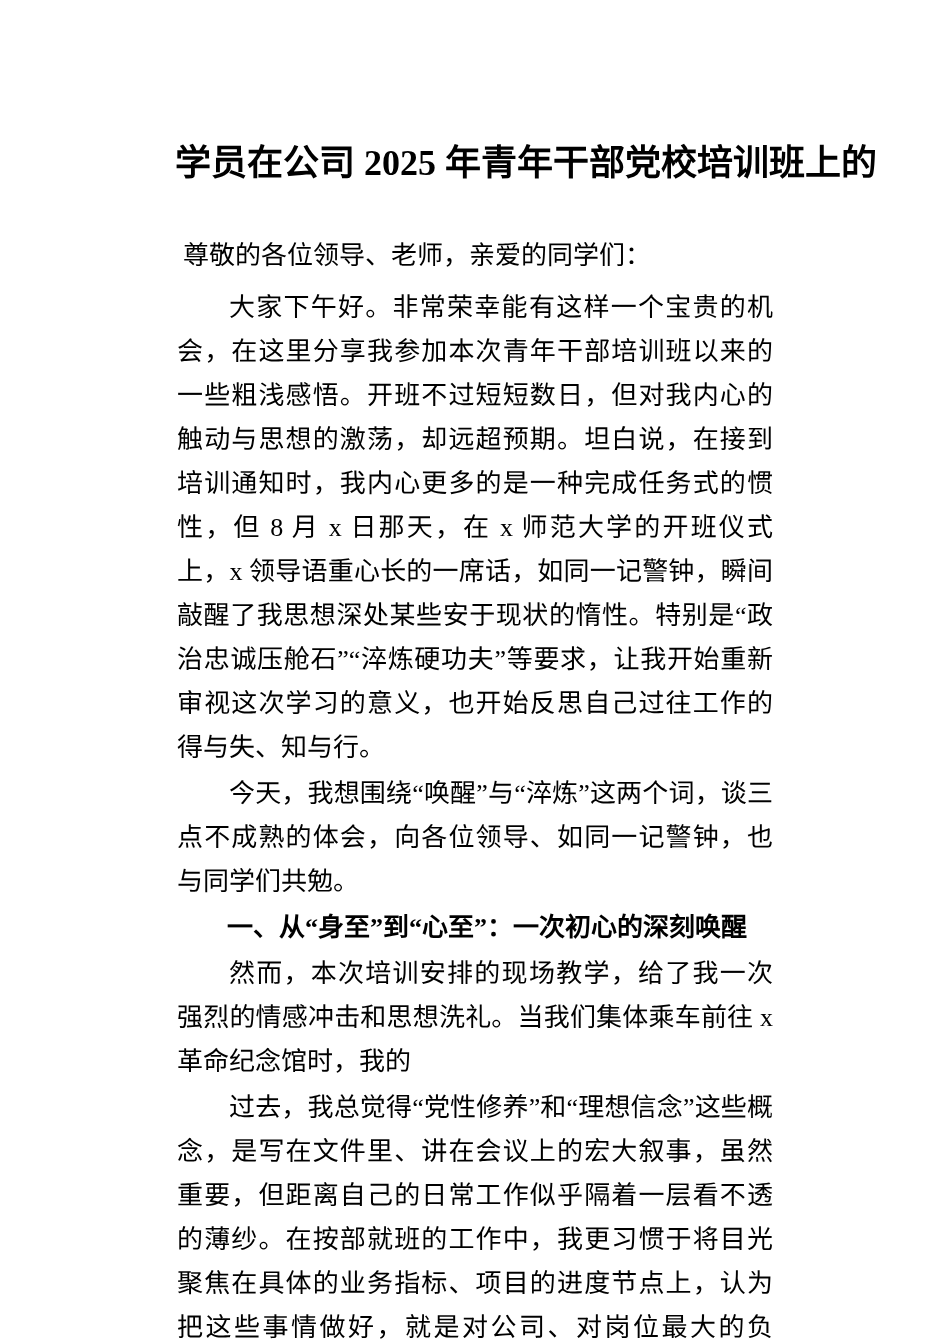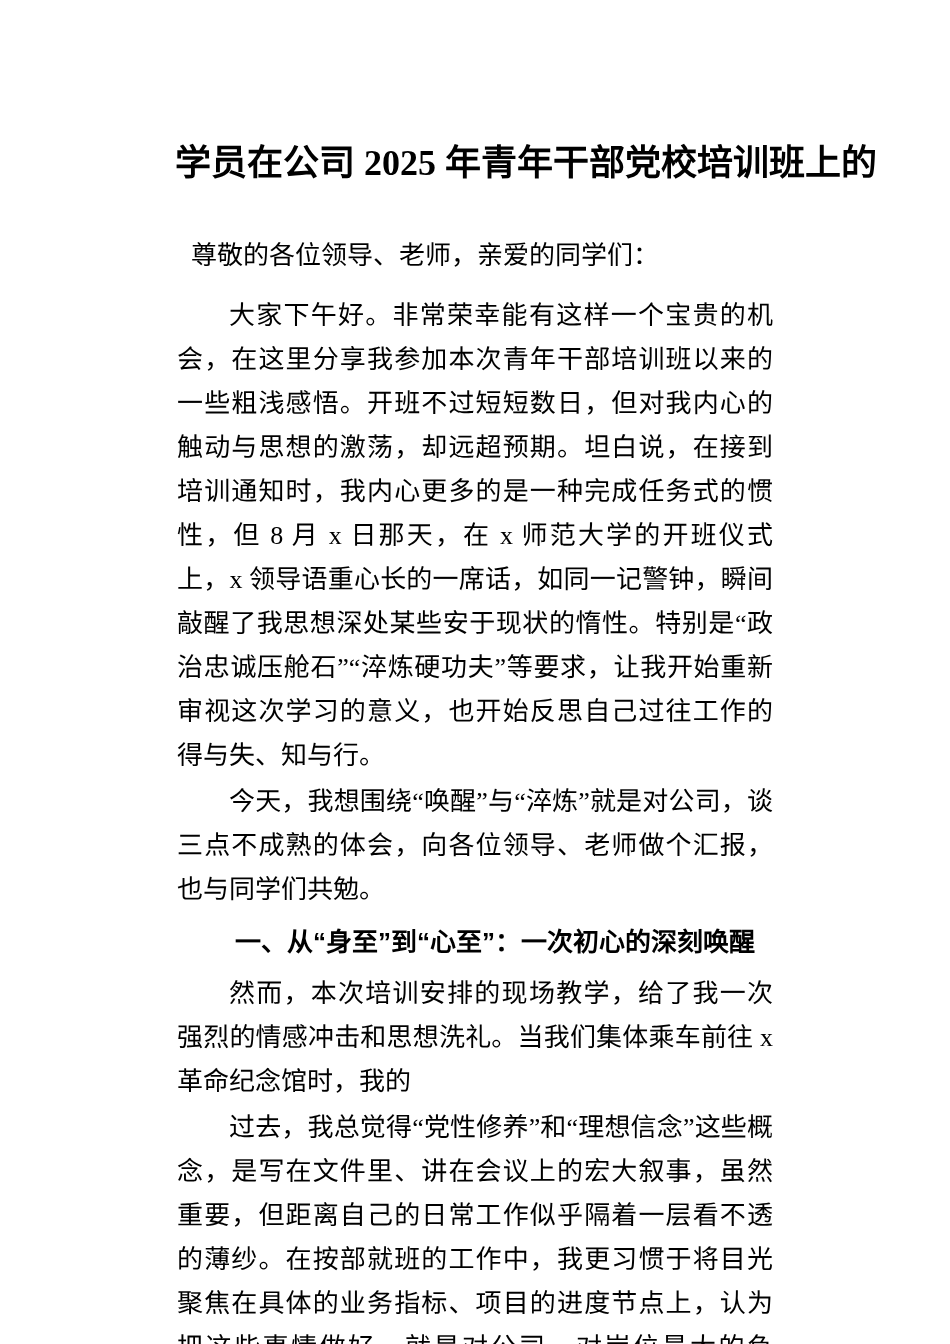--- a/index.html
+++ b/index.html
@@ -25,53 +25,53 @@
     font-weight: bold;
     line-height: 50px;
     text-align: center;
     font-family: "Liberation Serif", "DejaVu Serif", serif;
   }
   .title-line {
     display: block;
     white-space: nowrap;
   }
   .salutation {
-    margin: 16px;
+    margin: 8px;
     font-size: 26px;
     line-height: 44px;
     text-align: justify;
     text-indent: 0;
   }
   .body-para {
     margin: 2px;
     font-size: 26px;
     line-height: 44px;
     text-align: justify;
     text-indent: 2em;
   }
   .section-heading {
-    margin: 8px;
+    margin: 0;
     font-size: 26px;
     line-height: 44px;
     font-weight: bold;
     text-indent: 2em;
-    font-family: Liberation Sans, sans-serif;
+    font-family: Liberation Serif, serif;
     text-align: justify;
   }
 </style>
 </head>
 <body>
 
 <div class="page">
   <h1 class="doc-title">
     <span class="title-line">学员在公司 2025 年青年干部党校培训班上的</span>
   </h1>
 
   <p class="salutation">尊敬的各位领导、老师，亲爱的同学们：</p>
 
   <p class="body-para">大家下午好。非常荣幸能有这样一个宝贵的机会，在这里分享我参加本次青年干部培训班以来的一些粗浅感悟。开班不过短短数日，但对我内心的触动与思想的激荡，却远超预期。坦白说，在接到培训通知时，我内心更多的是一种完成任务式的惯性，但 8 月 x 日那天，在 x 师范大学的开班仪式上，x 领导语重心长的一席话，如同一记警钟，瞬间敲醒了我思想深处某些安于现状的惰性。特别是“政治忠诚压舱石”“淬炼硬功夫”等要求，让我开始重新审视这次学习的意义，也开始反思自己过往工作的得与失、知与行。</p>
-  <p class="body-para">今天，我想围绕“唤醒”与“淬炼”就是对公司，谈三点不成熟的体会，向各位领导、老师做个汇报，也与同学们共勉。</p>
+  <p class="body-para">今天，我想围绕“唤醒”与“淬炼”这两个词，谈三点不成熟的体会，向各位领导、如同一记警钟，也与同学们共勉。</p>
 
   <h2 class="section-heading">一、从“身至”到“心至”：一次初心的深刻唤醒</h2>
 
   <p class="body-para">然而，本次培训安排的现场教学，给了我一次强烈的情感冲击和思想洗礼。当我们集体乘车前往 x 革命纪念馆时，我的</p>
   <p class="body-para">过去，我总觉得“党性修养”和“理想信念”这些概念，是写在文件里、讲在会议上的宏大叙事，虽然重要，但距离自己的日常工作似乎隔着一层看不透的薄纱。在按部就班的工作中，我更习惯于将目光聚焦在具体的业务指标、项目的进度节点上，认为把这些事情做好，就是对公司、对岗位最大的负责。</p>
 </div>
 
 </body></html>

